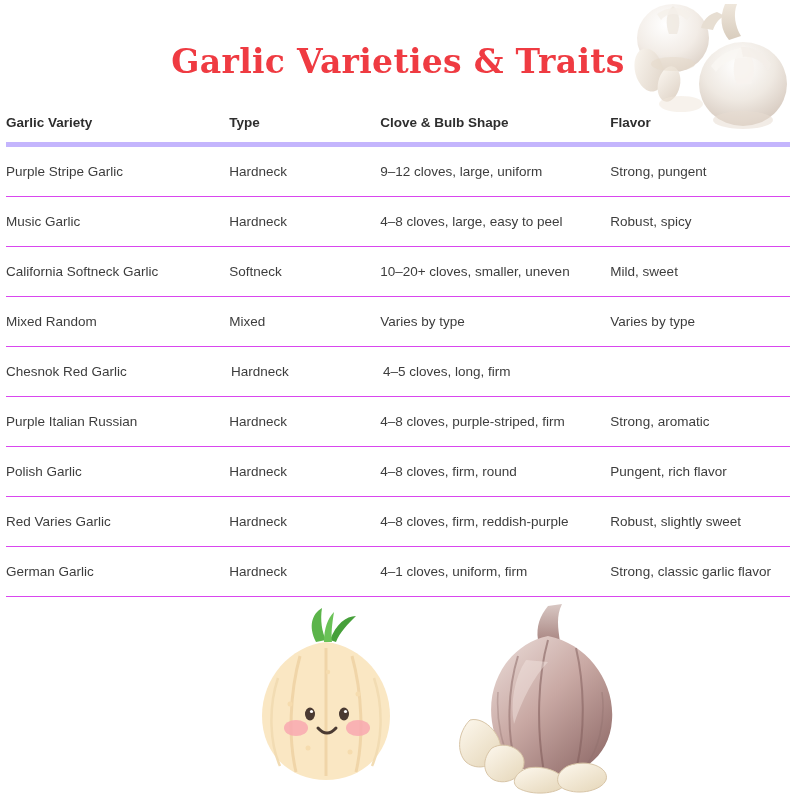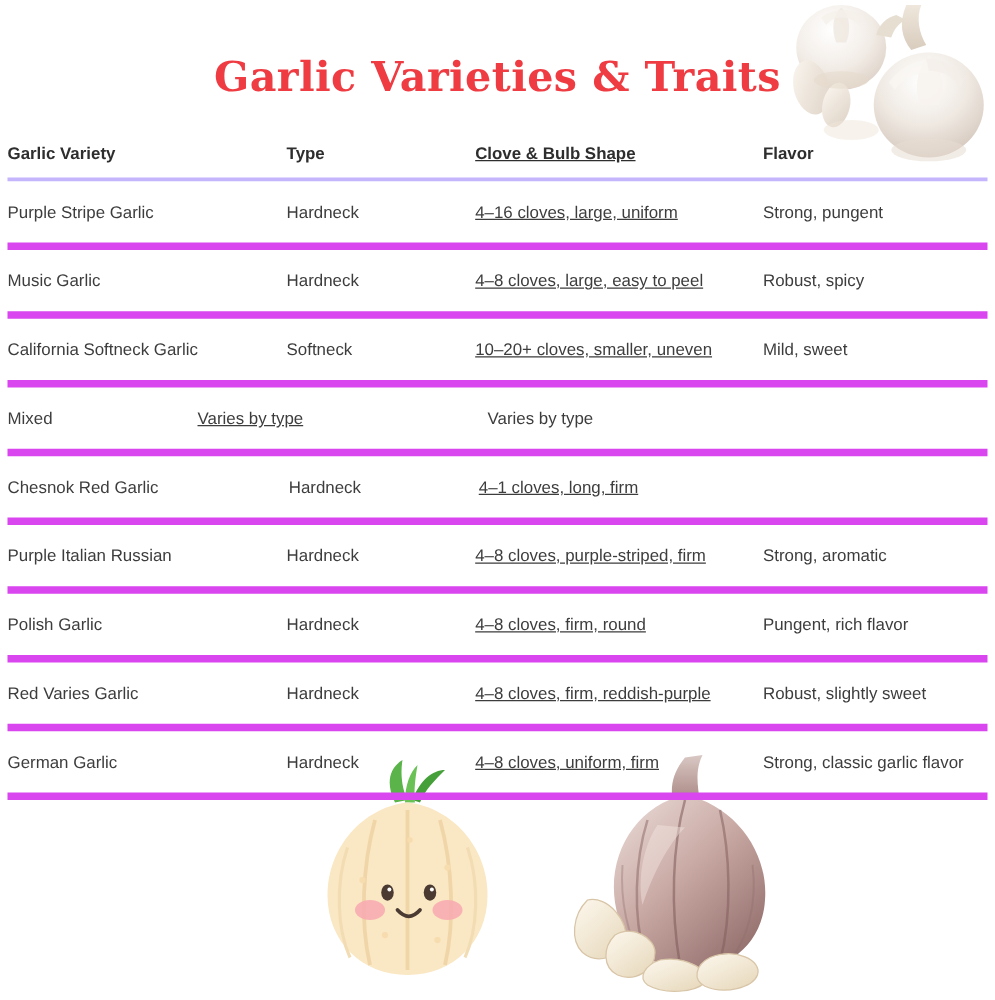--- a/index.html
+++ b/index.html
@@ -39,41 +39,41 @@
   
   .table {
     width: 796px;
     box-sizing: border-box;
     padding: 0 6px;
     position: relative;
     z-index: 3;
   }
   .row {
     display: flex;
-    border-bottom: 6px solid #d946ef;
+    border-bottom: 1px solid #d946ef;
     align-items: flex-start;
   }
   .row.header {
-    border-bottom: 3px solid #c4b5fd;
+    border-bottom: 5px solid #c4b5fd;
   }
   .cell {
     font-size: 13.5px;
     line-height: 19px;
     padding: 15px 10px 15px 0;
     box-sizing: border-box;
     color: #3d3d3d;
   }
   .row.header .cell {
     font-weight: bold;
     padding: 10px 10px 10px 0;
     color: #2e2e2e;
   }
   .c0 { width: 225px; padding-left: 0; }
   .c1 { width: 152px; }
-  .c2 { width: 232px; text-decoration: underline; }
+  .c2 { width: 232px; }
   .c3 { width: 181px; }
 
   
   .deco {
     position: absolute;
     z-index: 1;
     pointer-events: none;
   }
 
   
@@ -156,48 +156,49 @@
     <div class="row header">
       <div class="cell c0">Garlic Variety</div>
       <div class="cell c1">Type</div>
       <div class="cell c2">Clove &amp; Bulb Shape</div>
       <div class="cell c3">Flavor</div>
     </div>
 
     <div class="row">
       <div class="cell c0">Purple Stripe Garlic</div>
       <div class="cell c1">Hardneck</div>
-      <div class="cell c2">4–16 cloves, large, uniform</div>
+      <div class="cell c2">9–12 cloves, large, uniform</div>
       <div class="cell c3">Strong, pungent</div>
     </div>
 
     <div class="row">
       <div class="cell c0">Music Garlic</div>
       <div class="cell c1">Hardneck</div>
       <div class="cell c2">4–8 cloves, large, easy to peel</div>
       <div class="cell c3">Robust, spicy</div>
     </div>
 
     <div class="row">
       <div class="cell c0">California Softneck Garlic</div>
       <div class="cell c1">Softneck</div>
       <div class="cell c2">10–20+ cloves, smaller, uneven</div>
       <div class="cell c3">Mild, sweet</div>
     </div>
 
     <div class="row">
+      <div class="cell c0">Mixed Random</div>
       <div class="cell c1">Mixed</div>
       <div class="cell c2">Varies by type</div>
       <div class="cell c3">Varies by type</div>
     </div>
 
     <div class="row">
       <div class="cell c0">Chesnok Red Garlic</div>
       <div class="cell c1">Hardneck</div>
-      <div class="cell c2">4–1 cloves, long, firm</div>
+      <div class="cell c2">4–5 cloves, long, firm</div>
     </div>
 
     <div class="row">
       <div class="cell c0">Purple Italian Russian</div>
       <div class="cell c1">Hardneck</div>
       <div class="cell c2">4–8 cloves, purple-striped, firm</div>
       <div class="cell c3">Strong, aromatic</div>
     </div>
 
     <div class="row">
@@ -210,21 +211,21 @@
     <div class="row">
       <div class="cell c0">Red Varies Garlic</div>
       <div class="cell c1">Hardneck</div>
       <div class="cell c2">4–8 cloves, firm, reddish-purple</div>
       <div class="cell c3">Robust, slightly sweet</div>
     </div>
 
     <div class="row">
       <div class="cell c0">German Garlic</div>
       <div class="cell c1">Hardneck</div>
-      <div class="cell c2">4–8 cloves, uniform, firm</div>
+      <div class="cell c2">4–1 cloves, uniform, firm</div>
       <div class="cell c3">Strong, classic garlic flavor</div>
     </div>
 
   </div>
 
   <div class="deco deco-kawaii">
     <svg width="176" height="180" viewBox="0 0 176 180" xmlns="http://www.w3.org/2000/svg">
 
       <path d="M78 34 C70 18 74 6 84 0 C82 12 84 24 88 32 Z" fill="#5bb44a"></path>
       <path d="M92 32 C98 16 108 8 118 8 C110 16 102 24 98 34 Z" fill="#46a03a"></path>

